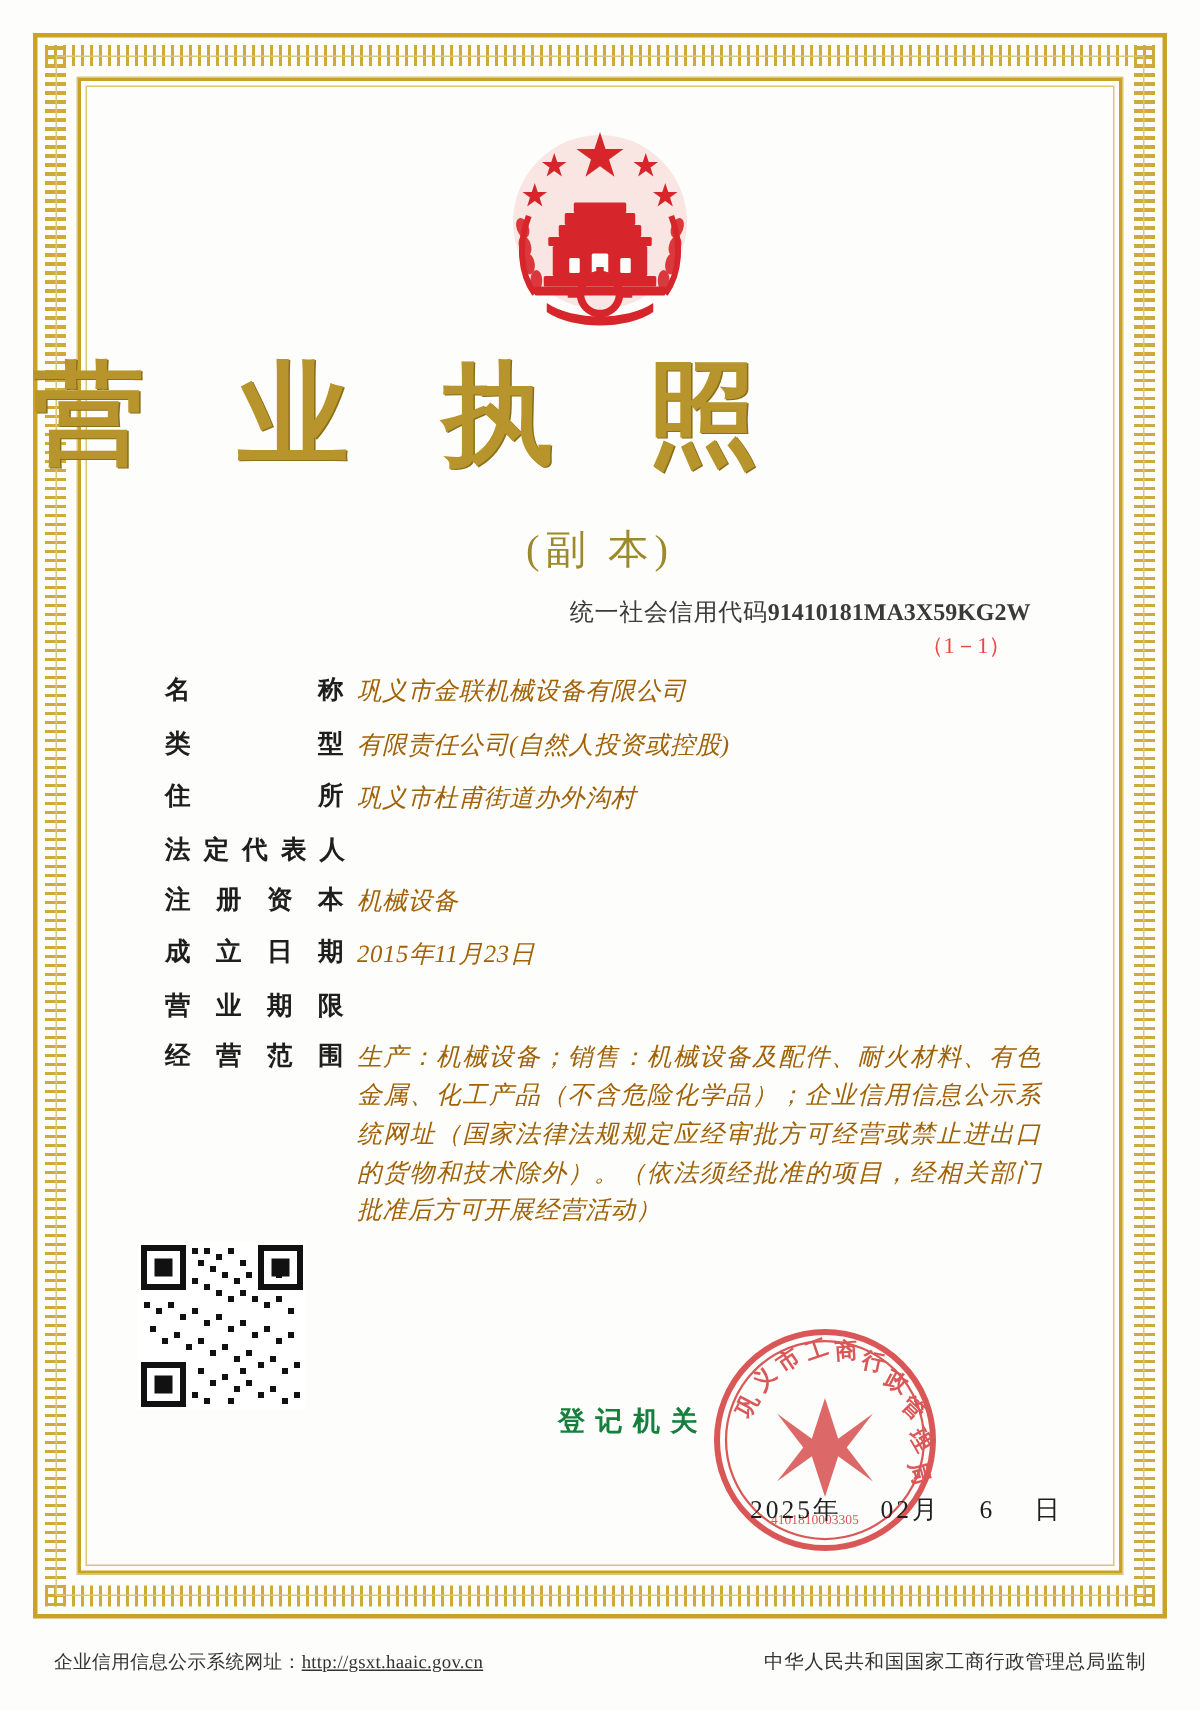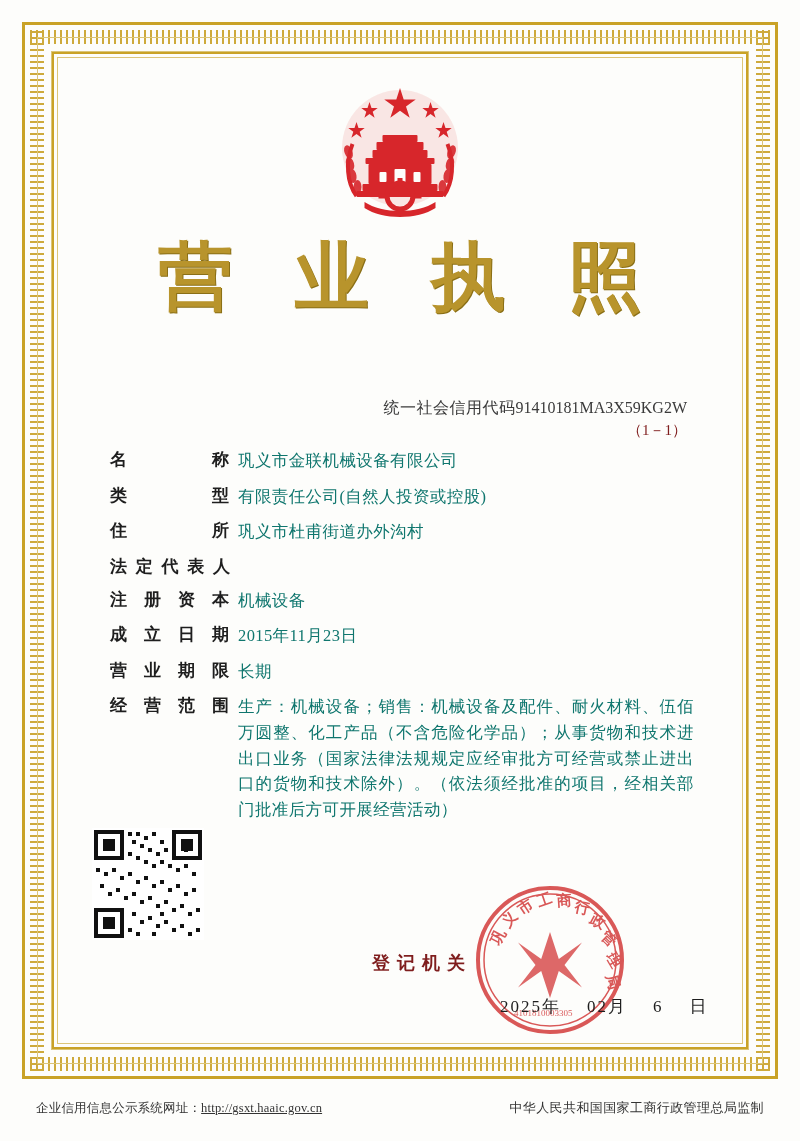--- a/index.html
+++ b/index.html
@@ -76,21 +76,21 @@
     top: 78px;
     width: 175px;
     height: 155px;
   }
 
   
   .title {
     position: absolute;
     top: 240px;
     left: 0; right: 0;
-    text-align: center;
+    text-align: left;
     font-family: "Liberation Serif", "DejaVu Serif", serif;
     font-size: 74px;
     font-weight: bold;
     letter-spacing: 22px;
     text-indent: 22px;
     color: #b8942c;
     text-shadow: 1px 1px 0 #8a6f16;
     line-height: 1;
   }
   .subtitle {
@@ -109,27 +109,28 @@
     top: 398px;
     right: 113px;
     font-size: 16px;
     color: #3a3a3a;
     letter-spacing: .5px;
     white-space: nowrap;
   }
   .credit-code .code-val {
     font-family: "Liberation Serif", "DejaVu Serif", serif;
     letter-spacing: 0;
+    font-weight: bold;
   }
   .serial {
     position: absolute;
     top: 421px;
-    right: 113px;
+    right: 126px;
     font-size: 15px;
-    color: #7f1d1d;
+    color: #ef4444;
   }
 
   
   .fields {
     position: absolute;
     top: 448px;
     left: 110px;
     right: 106px;
   }
   .field-row {
@@ -146,24 +147,25 @@
     letter-spacing: 1px;
     display: flex;
     justify-content: space-between;
     padding-right: 8px;
     box-sizing: border-box;
   }
   .field-label.spread4 { letter-spacing: 0; }
   .field-label span { display: inline-block; }
   .field-value {
     font-size: 16.5px;
-    color: #0f766e;
+    color: #a16207;
     line-height: 1.55;
     letter-spacing: .4px;
     flex: 1;
+    font-style: italic;
   }
   .field-value.multi {
     text-align: justify;
   }
 
   
   .qr {
     position: absolute;
     left: 92px;
     top: 828px;
@@ -172,22 +174,21 @@
   }
 
   
   .registry {
     position: absolute;
     left: 372px;
     top: 935px;
     font-size: 18px;
     font-weight: bold;
     letter-spacing: 7px;
-    color: #7f1d1d;
-    margin-top: 16px;
+    color: #15803d;
   }
   .date-line {
     position: absolute;
     left: 500px;
     top: 995px;
     font-size: 17px;
     color: #1e1e1e;
     letter-spacing: 2px;
   }
   .date-line .sep { display: inline-block; width: 26px; }
@@ -279,20 +280,21 @@
           <ellipse cx="135" cy="98" rx="4" ry="7" transform="rotate(8 135 98)"></ellipse>
           <ellipse cx="130" cy="109" rx="4" ry="7" transform="rotate(0 130 109)"></ellipse>
         </g>
 
         <path d="M52 124 C 70 136, 105 136, 123 124 L 123 130 C 105 142, 70 142, 52 130 Z"></path>
       </g>
     </svg>
   </div>
 
   <div class="title">营 业 执 照</div>
+  <div class="subtitle">(副  本)</div>
 
   <div class="credit-code">
     <span>统一社会信用代码</span><span class="code-val">91410181MA3X59KG2W</span>
   </div>
   <div class="serial">（1－1）</div>
 
   <div class="fields">
 
     <div class="field-row">
       <div class="field-label">
@@ -348,31 +350,30 @@
       <div class="field-value">2015年11月23日</div>
     </div>
 
     <div class="field-row">
       <div class="field-label">
         <span>营</span>
         <span>业</span>
         <span>期</span>
         <span>限</span>
       </div>
-      <div class="field-value">长期</div>
     </div>
 
     <div class="field-row">
       <div class="field-label">
         <span>经</span>
         <span>营</span>
         <span>范</span>
         <span>围</span>
       </div>
-      <div class="field-value multi">生产：机械设备；销售：机械设备及配件、耐火材料、伍佰万圆整、化工产品（不含危险化学品）；从事货物和技术进出口业务（国家法律法规规定应经审批方可经营或禁止进出口的货物和技术除外）。（依法须经批准的项目，经相关部门批准后方可开展经营活动）</div>
+      <div class="field-value multi">生产：机械设备；销售：机械设备及配件、耐火材料、有色金属、化工产品（不含危险化学品）；企业信用信息公示系统网址（国家法律法规规定应经审批方可经营或禁止进出口的货物和技术除外）。（依法须经批准的项目，经相关部门批准后方可开展经营活动）</div>
     </div>
 
   </div>
 
   <div class="qr">
     <svg viewBox="0 0 112 112" width="112" height="112" aria-hidden="true">
       <rect width="112" height="112" fill="#ffffff"></rect>
       <g fill="#111">
 
         <rect x="2" y="2" width="30" height="30"></rect>

